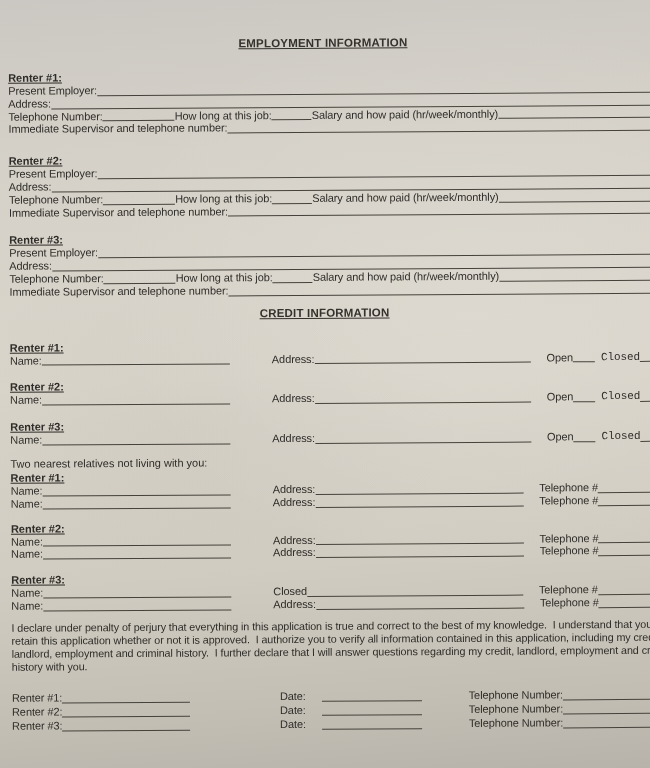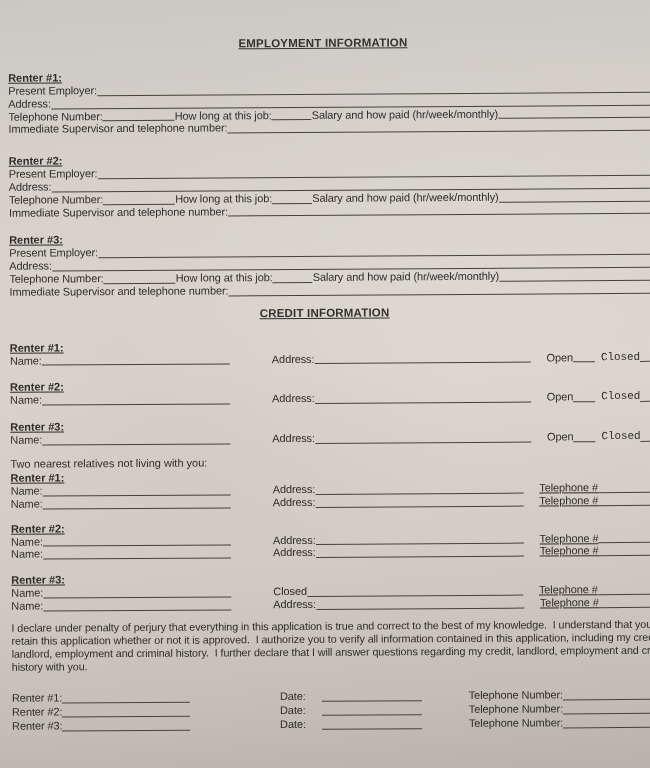--- a/index.html
+++ b/index.html
@@ -29,21 +29,21 @@
   .rh{font-weight:bold; text-decoration:underline; font-size:11px; line-height:13px;}
   .emp-b1{margin-top:21px;} .emp-b2{margin-top:19px;} .emp-b3{margin-top:15px;}
   .credit-title{margin-top:10px;}
   .cr-b1{margin-top:21px;} .cr-b2{margin-top:14px;} .cr-b3{margin-top:14px;}
   .cr-row .name-cell{width:220px; display:flex; align-items:flex-end;}
   .cr-row .addr-lbl{margin-left:42px;}
   .w72{width:72px;} .w40{width:40px;} .w216{width:216px;} .w22{width:22px;}
   .gap4{margin-left:16px;} .gap6{margin-left:6px;font-family:Liberation Mono, monospace;}
   .rel-intro{margin-top:11px; font-size:11px; line-height:13px;}
   .rel-b1{margin-top:1px;} .rel-b2{margin-top:12px;} .rel-b3{margin-top:13px;}
-  .rel-row .tel-lbl{white-space:nowrap;text-decoration:underline;}
+  .rel-row .tel-lbl{white-space:nowrap;}
   .w208{width:208px;}
   .decl{margin-top:9px;}
   .decl div{font-size:10.8px; line-height:13px; white-space:pre; letter-spacing:-0.1px;}
   .sig{margin-top:17px;}
   .sig .row{line-height:14px; height:14px;}
   .sig .sig-cell{width:178px; display:flex; align-items:flex-end;}
   .sig .date-lbl{margin-left:90px;text-align:right;}
   .sig .w100{width:100px;}
   .sig .tel-lbl{margin-left:47px;}
 </style>

